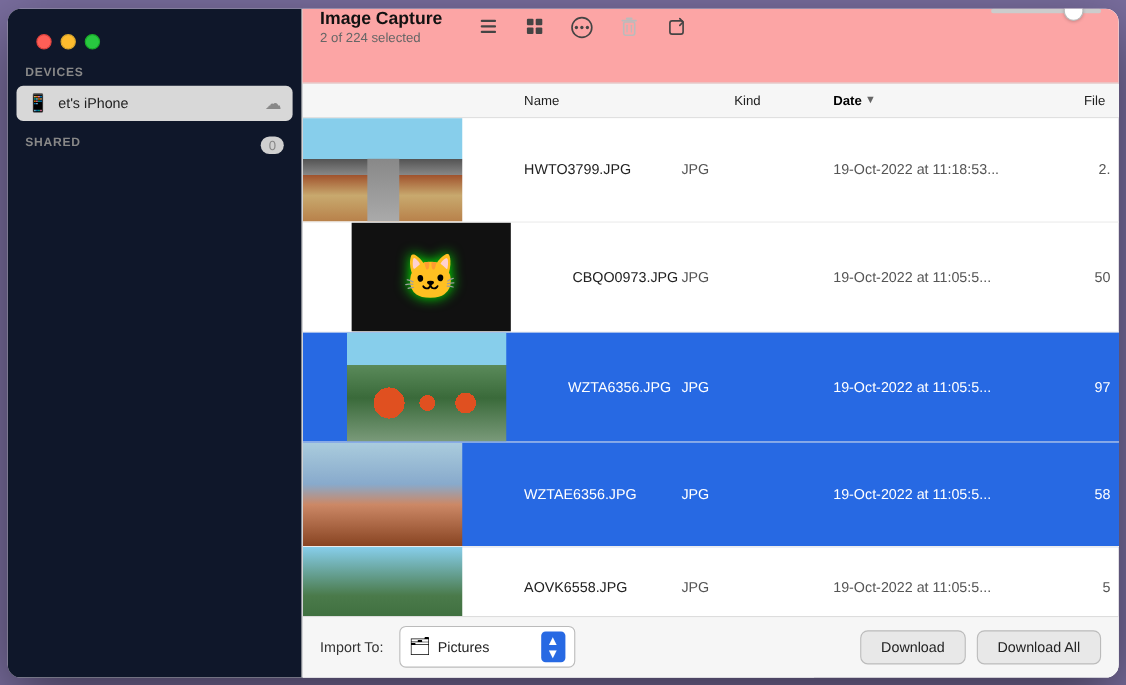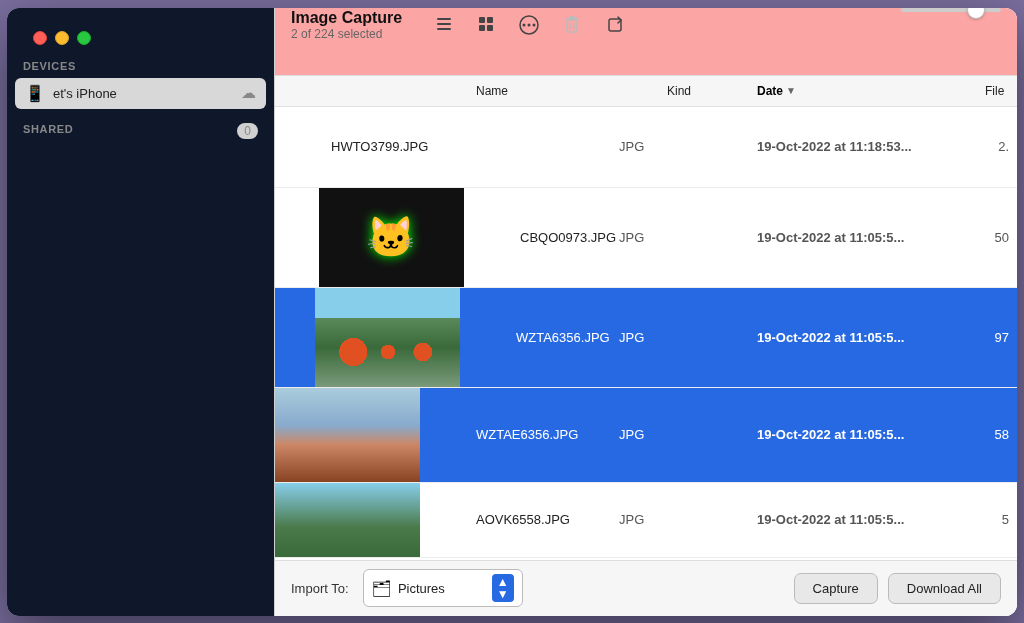--- a/index.html
+++ b/index.html
@@ -277,21 +277,21 @@
       flex: 1;
       min-width: 0;
     }
     .cell {
       padding: 4px 8px;
       font-size: 13px;
     }
     .cell-text { color: #222; margin-left: 48px; }
     .cell-name { flex: 1; min-width: 0; }
     .cell-kind { width: 90px; flex-shrink: 0; color: #555; }
-    .cell-date { width: 180px; flex-shrink: 0; color: #555; font-weight: bold; }
+    .cell-date { width: 180px; flex-shrink: 0; color: #555; }
     .cell-file { width: 40px; flex-shrink: 0; text-align: right; color: #555; }
     
     .footer {
       height: 56px;
       background: #f6f6f6;
       border-top: 1px solid #ddd;
       display: flex;
       align-items: center;
       padding: 0 16px;
       gap: 10px;
@@ -425,21 +425,21 @@
         <div class="col-thumb"></div>
         <div class="col-name th cell-text">Name</div>
         <div class="col-kind th cell-text">Kind</div>
         <div class="col-date th th-date">
           <span>Date</span>
           <span class="sort-arrow">▼</span>
         </div>
         <div class="col-file th cell-text">File</div>
       </div>
 
-      <div class="table-row-wrap" style="height:81px;flex-direction:column;">
+      <div class="table-row-wrap" style="height:95px;">
         <div class="thumb-cell">
           <div class="thumb-road"></div>
         </div>
         <div class="data-row">
           <div class="cell cell-name cell-text">HWTO3799.JPG</div>
           <div class="cell cell-kind cell-text">JPG</div>
           <div class="cell cell-date cell-text">19-Oct-2022 at 11:18:53...</div>
           <div class="cell cell-file cell-text">2.</div>
         </div>
       </div>
@@ -497,17 +497,17 @@
       <span class="import-label">Import To:</span>
       <div class="import-select-wrap">
         <span class="folder-icon">🗂</span>
         <span class="select-label">Pictures</span>
         <button class="dropdown-btn">
           <span>▲</span>
           <span>▼</span>
         </button>
       </div>
       <div class="spacer"></div>
-      <button class="footer-btn">Capture</button>
+      <button class="footer-btn">Download</button>
       <button class="footer-btn">Download All</button>
     </div>
   </div>
 </div>
 
 </body></html>

